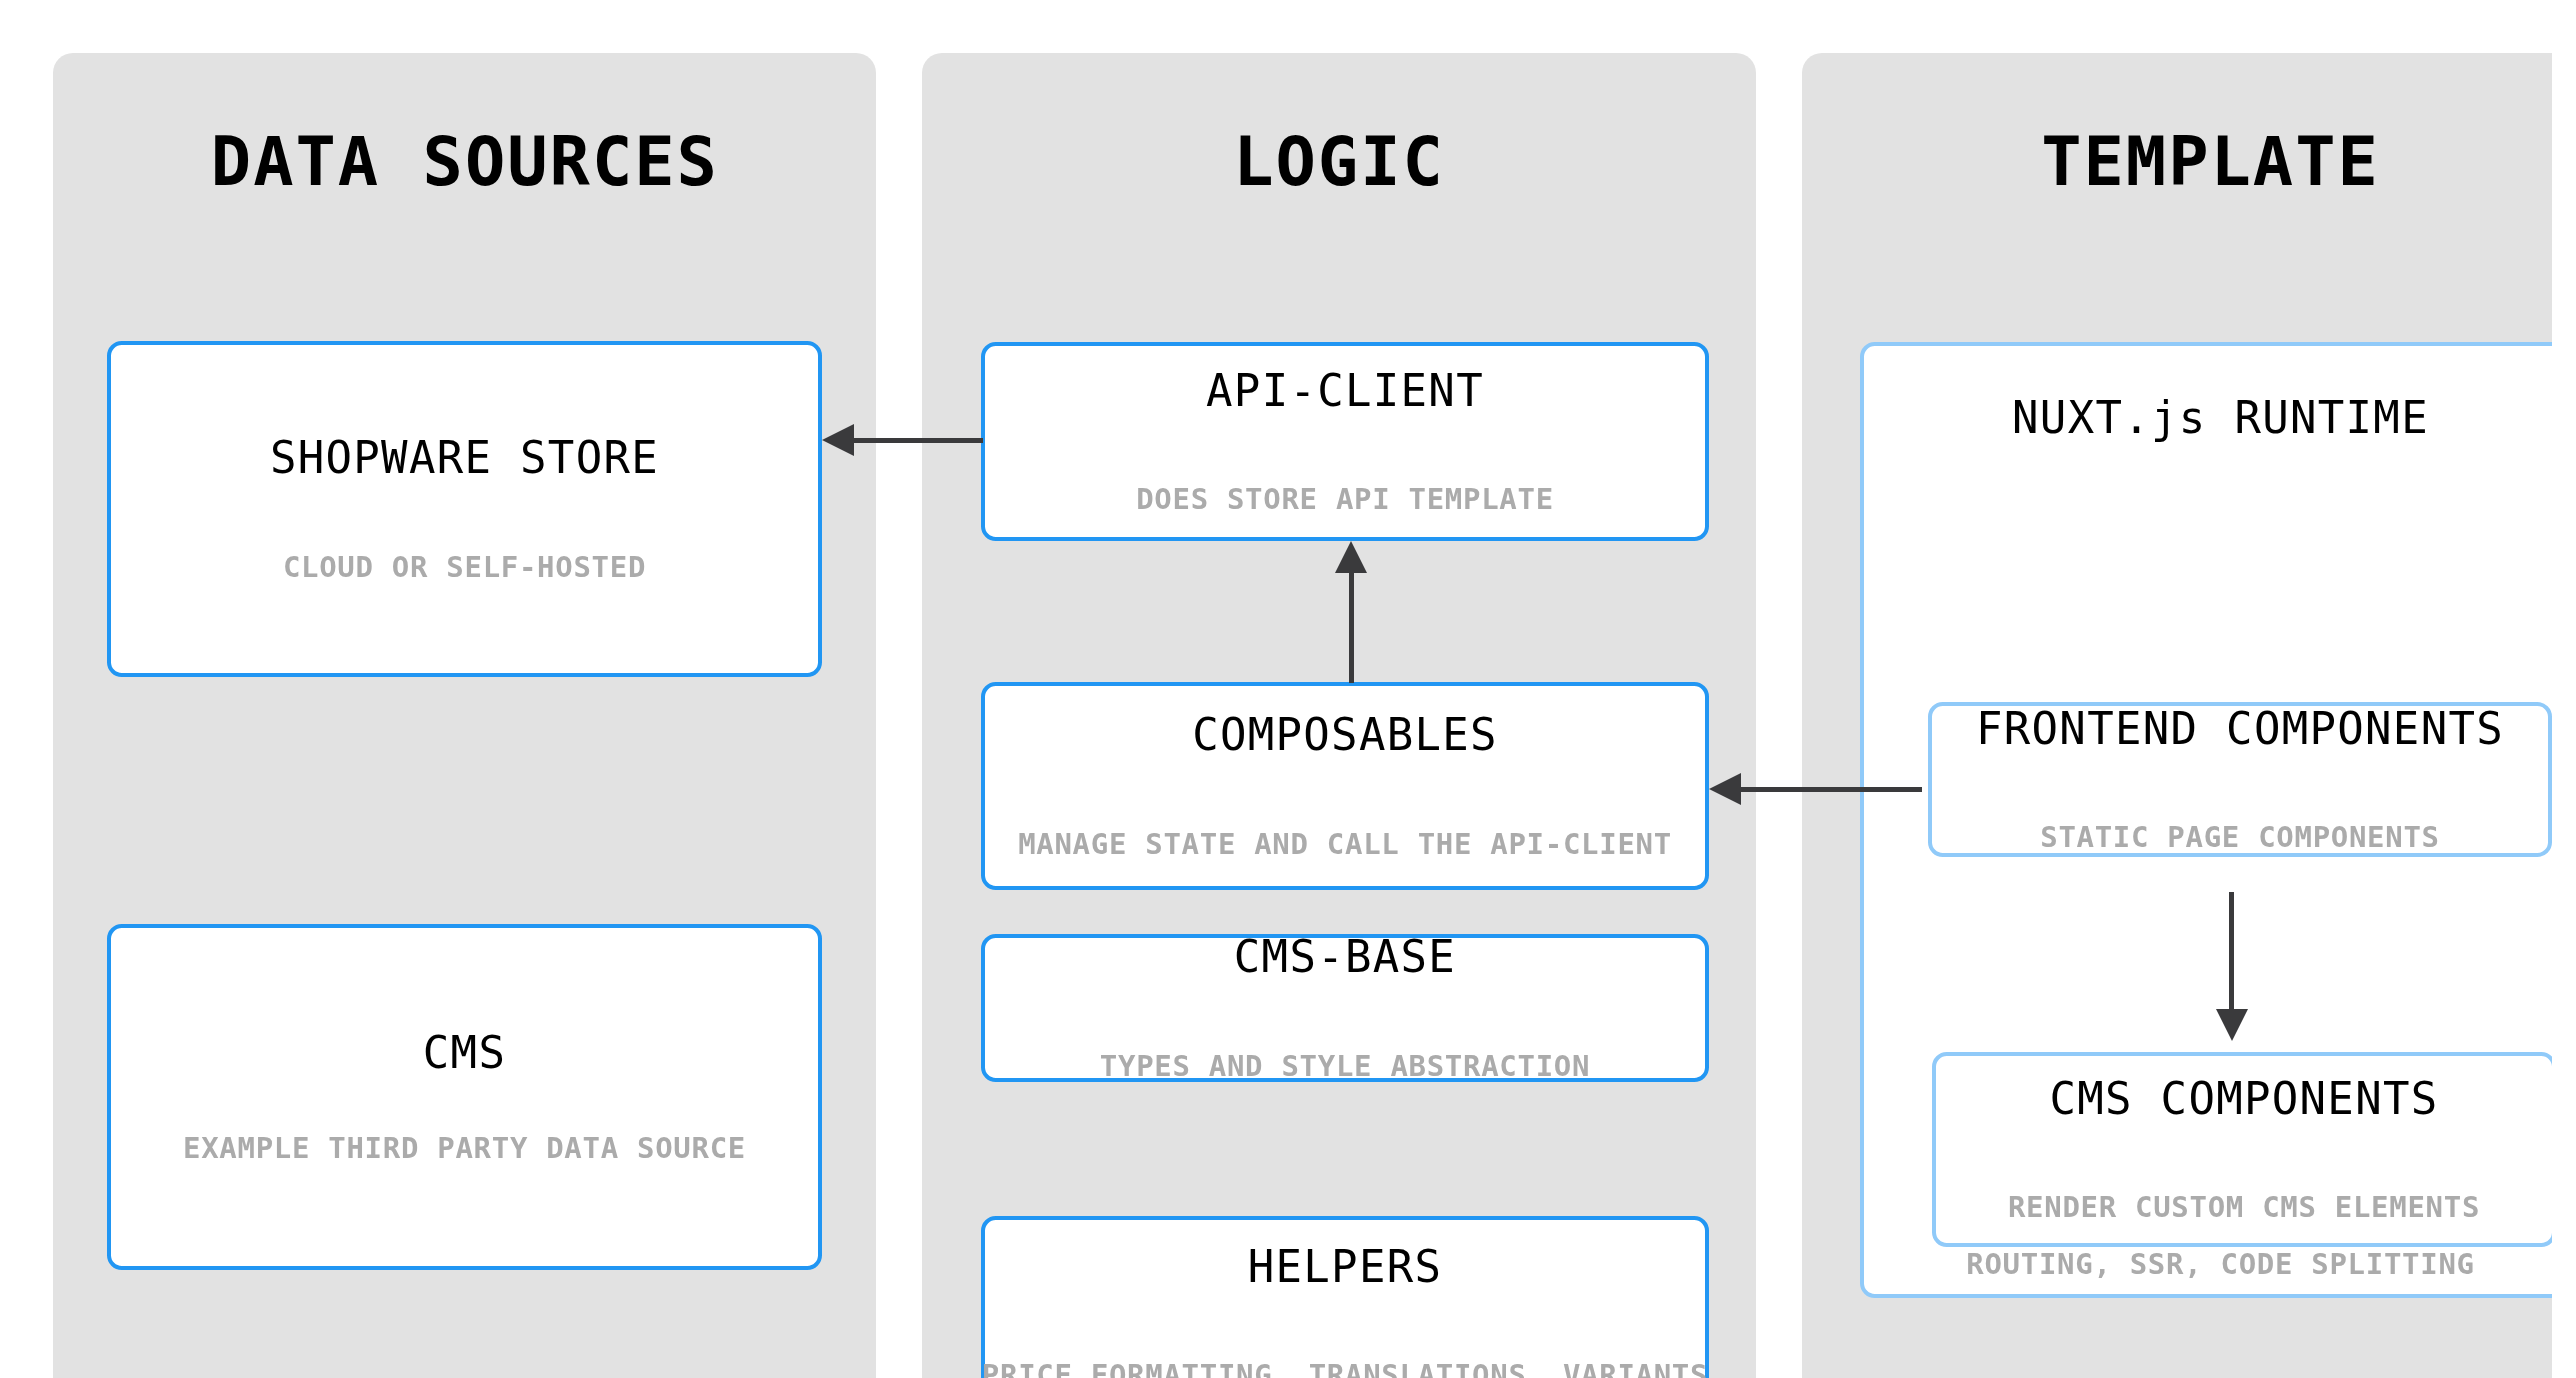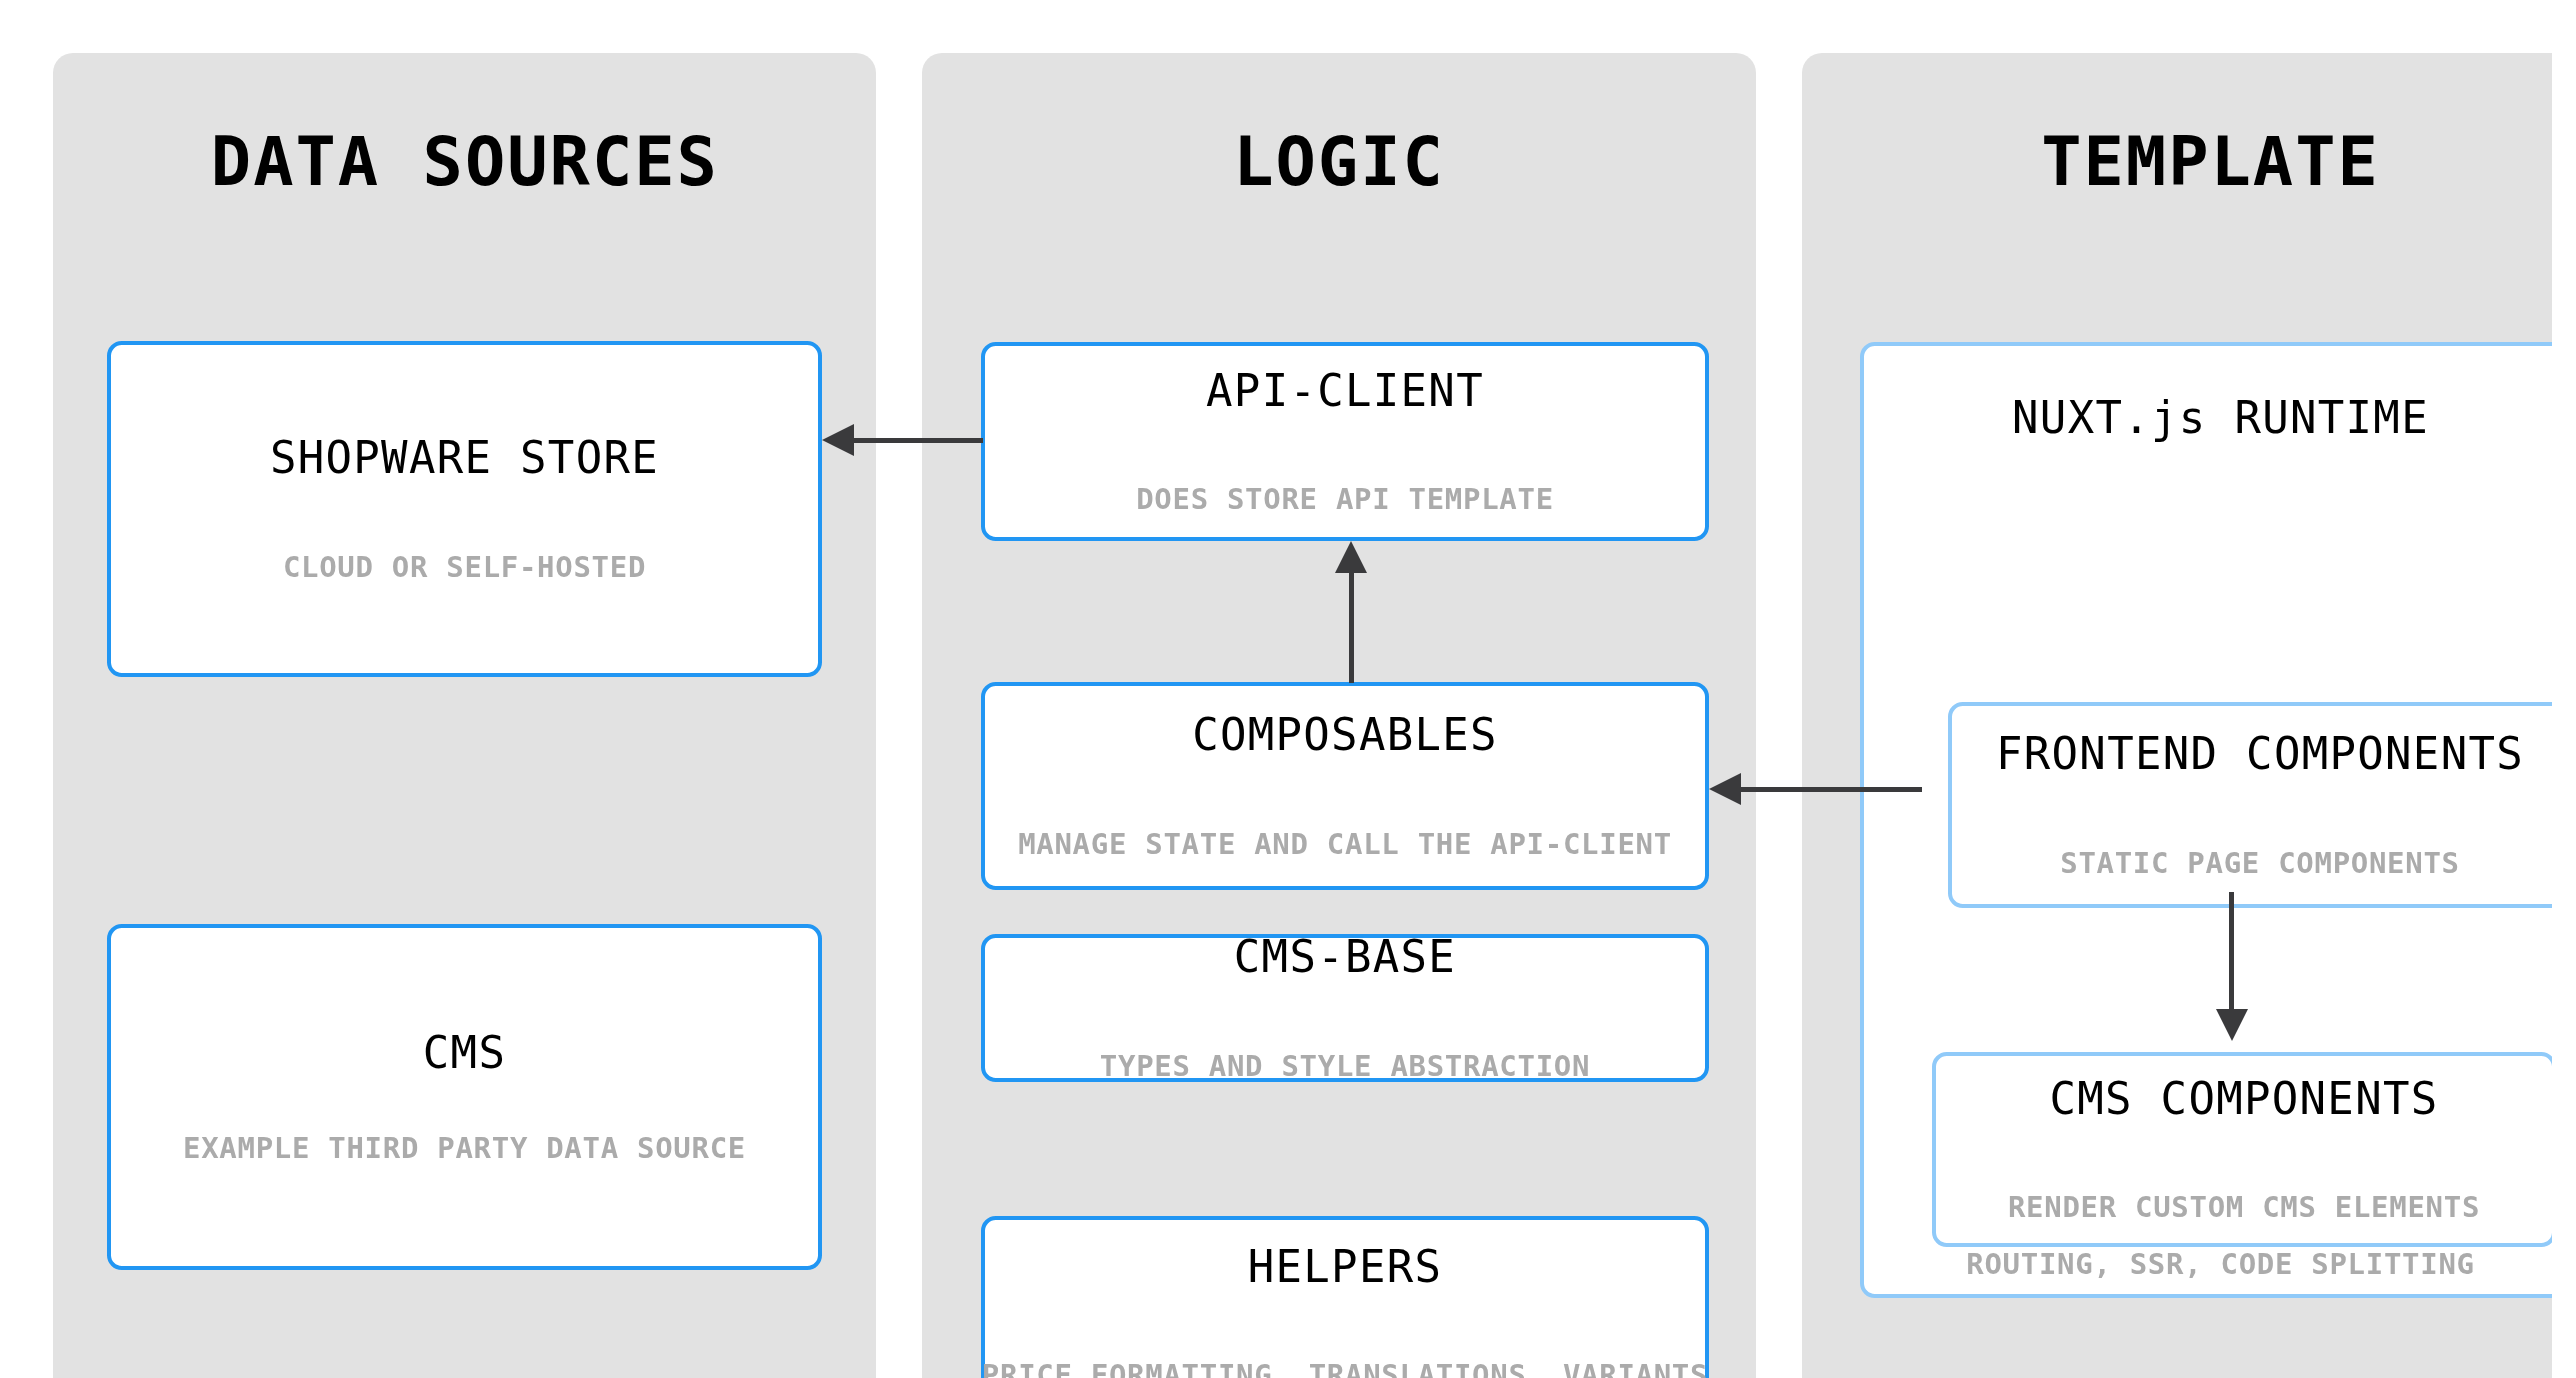--- a/index.html
+++ b/index.html
@@ -80,21 +80,21 @@
   #box-composables{left:933px;top:634px;width:728px;height:208px;}
   #box-cmsbase{left:933px;top:886px;width:728px;height:148px;}
   #box-helpers{left:933px;top:1168px;width:728px;height:203px;}
   #box-nuxt{
     left:1812px;top:294px;width:721px;height:956px;
     justify-content:space-between;
     padding-top:35px;
     gap:67px;
   }
   
-  #box-frontend{left:72px;top:344px;width:624px;height:206px;}
+  #box-frontend{left:52px;top:344px;width:624px;height:155px;}
   #box-cmscomp{left:56px;top:694px;width:624px;height:195px;}
   
   .arrow-shaft{
     position:absolute;
     background:var(--arrow-color);
     z-index:3;
   }
   .arrow-head{
     position:absolute;
     width:0;height:0;

